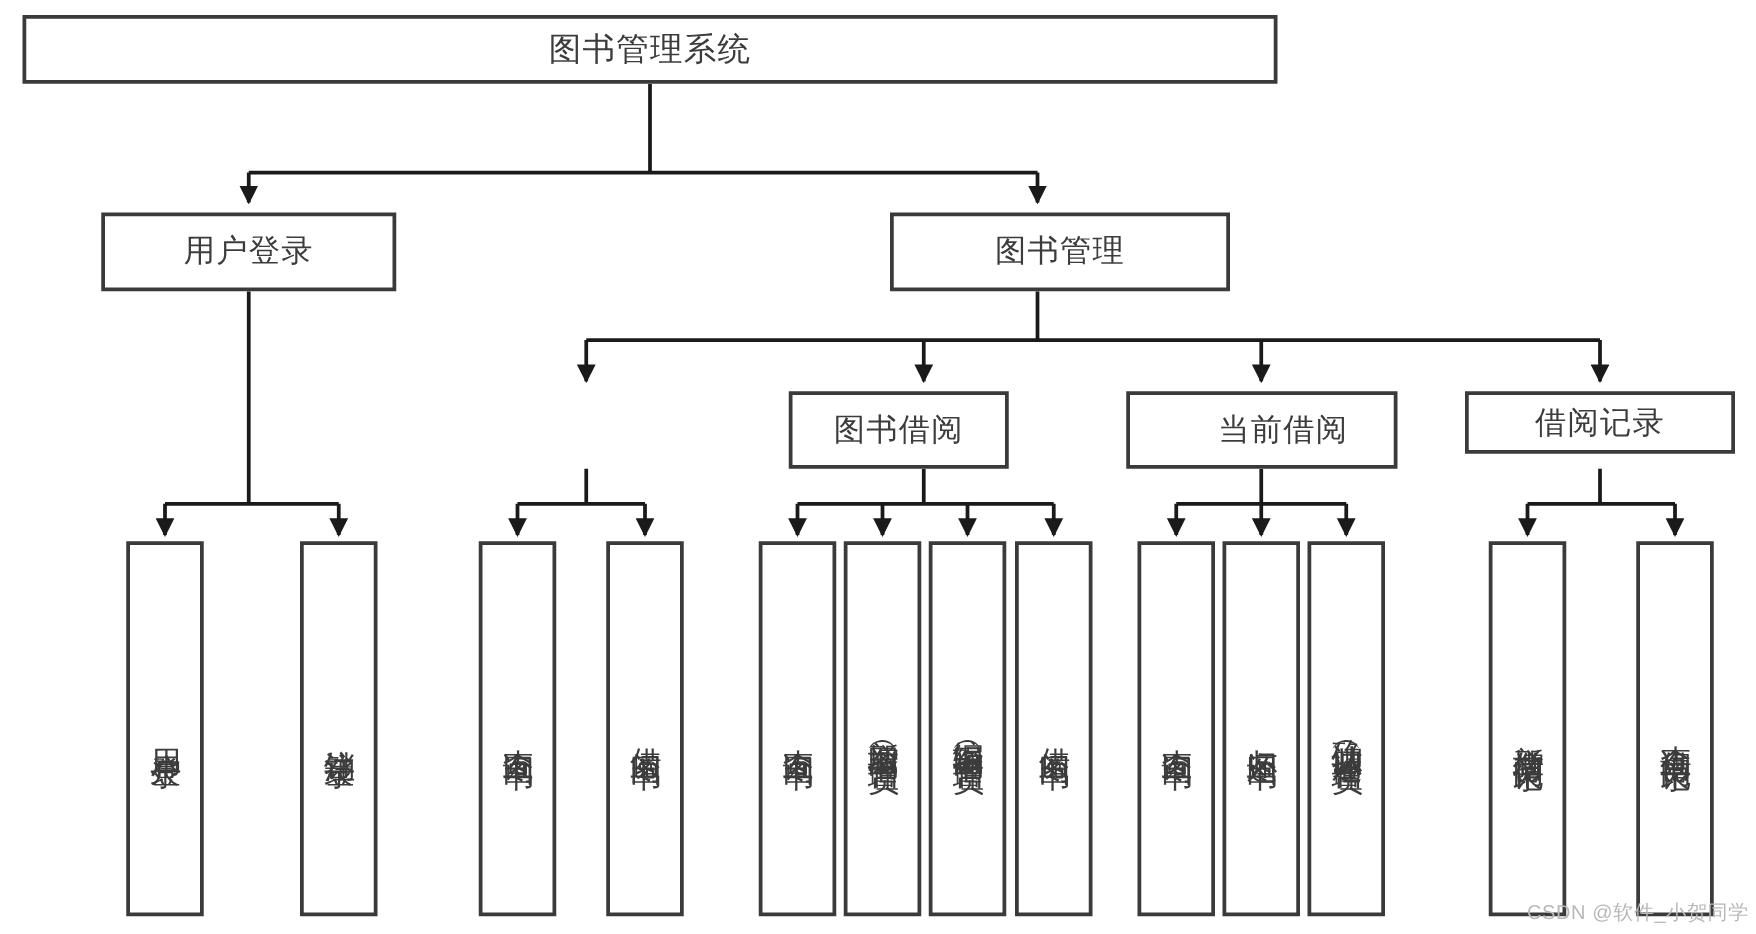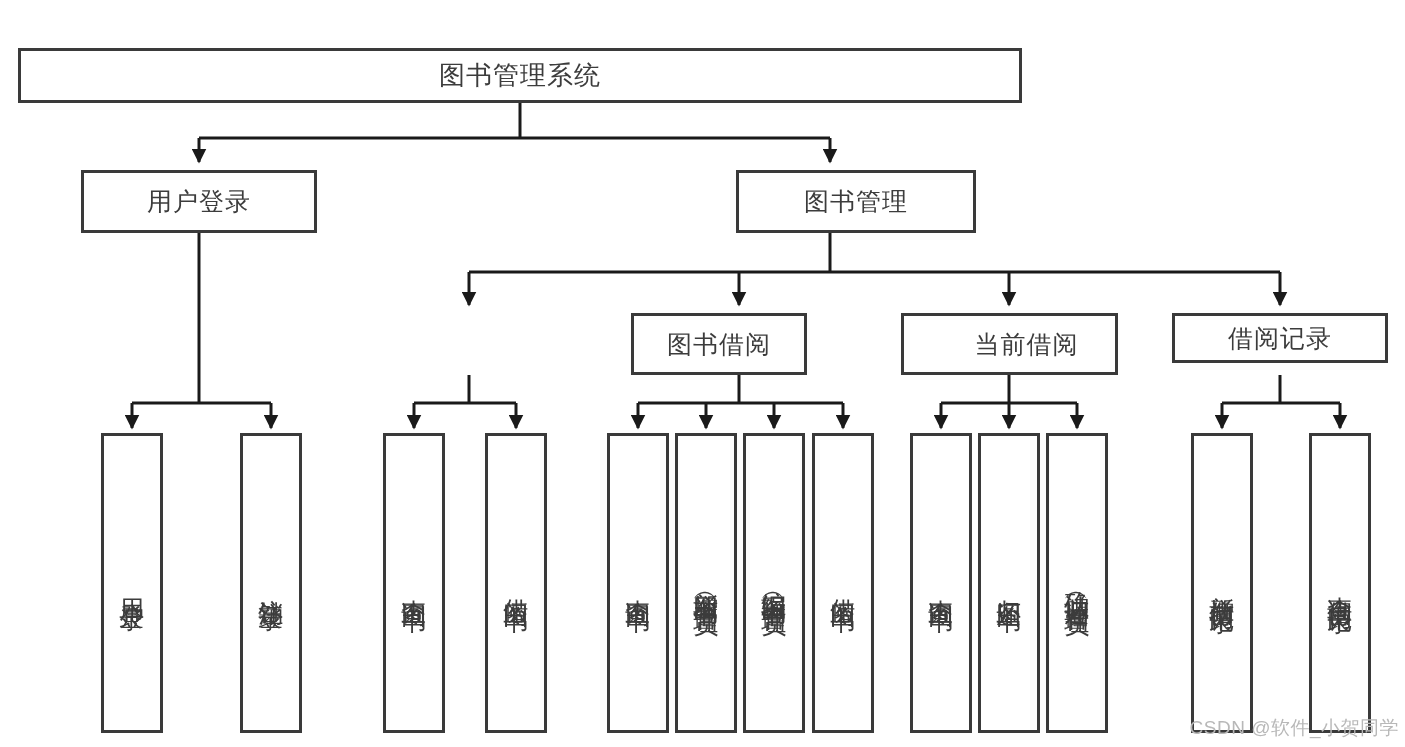--- a/index.html
+++ b/index.html
@@ -62,21 +62,21 @@
     text-orientation: upright;
     font-size: 25px;
     line-height: 1.05;
     letter-spacing: 3px;
     white-space: nowrap;
   }
   .watermark {
     position: absolute;
     right: 6px;
     bottom: 6px;
-    font-size: 19px;
+    font-size: 16px;
     color: #b8b8b8;
     letter-spacing: 0.5px;
     white-space: nowrap;
     user-select: none;
   }
 </style>
 </head>
 <body>
 
 <div id="diagram">
@@ -124,29 +124,29 @@
       <path d="M 1009 403 L 1009 428" marker-end="url(#arrow)"></path>
       <path d="M 1077 403 L 1077 428" marker-end="url(#arrow)"></path>
 
       <path d="M 1280 375 L 1280 403"></path>
       <path d="M 1222 403 L 1340 403"></path>
       <path d="M 1222 403 L 1222 428" marker-end="url(#arrow)"></path>
       <path d="M 1340 403 L 1340 428" marker-end="url(#arrow)"></path>
     </g>
   </svg>
 
-  <div class="node horizontal root" style="left:18px; top:12px; width:1004px; height:55px;margin-top:36px;">
+  <div class="node horizontal root" style="left:18px; top:12px; width:1004px; height:55px;">
     <span class="label">图书管理系统</span>
   </div>
 
   <div class="node horizontal" style="left:81px; top:170px; width:236px; height:63px;">
     <span class="label">用户登录</span>
   </div>
 
-  <div class="node horizontal" style="left:736px; top:170px; width:240px; height:63px;">
+  <div class="node horizontal" style="left:712px; top:170px; width:272px; height:63px;">
     <span class="label">图书管理</span>
   </div>
 
 
   <div class="node horizontal" style="left:631px; top:313px; width:176px; height:62px;">
     <span class="label">图书借阅</span>
   </div>
 
   <div class="node horizontal" style="left:901px; top:313px; width:217px; height:62px;padding-left:34px;">
     <span class="label">当前借阅</span>

